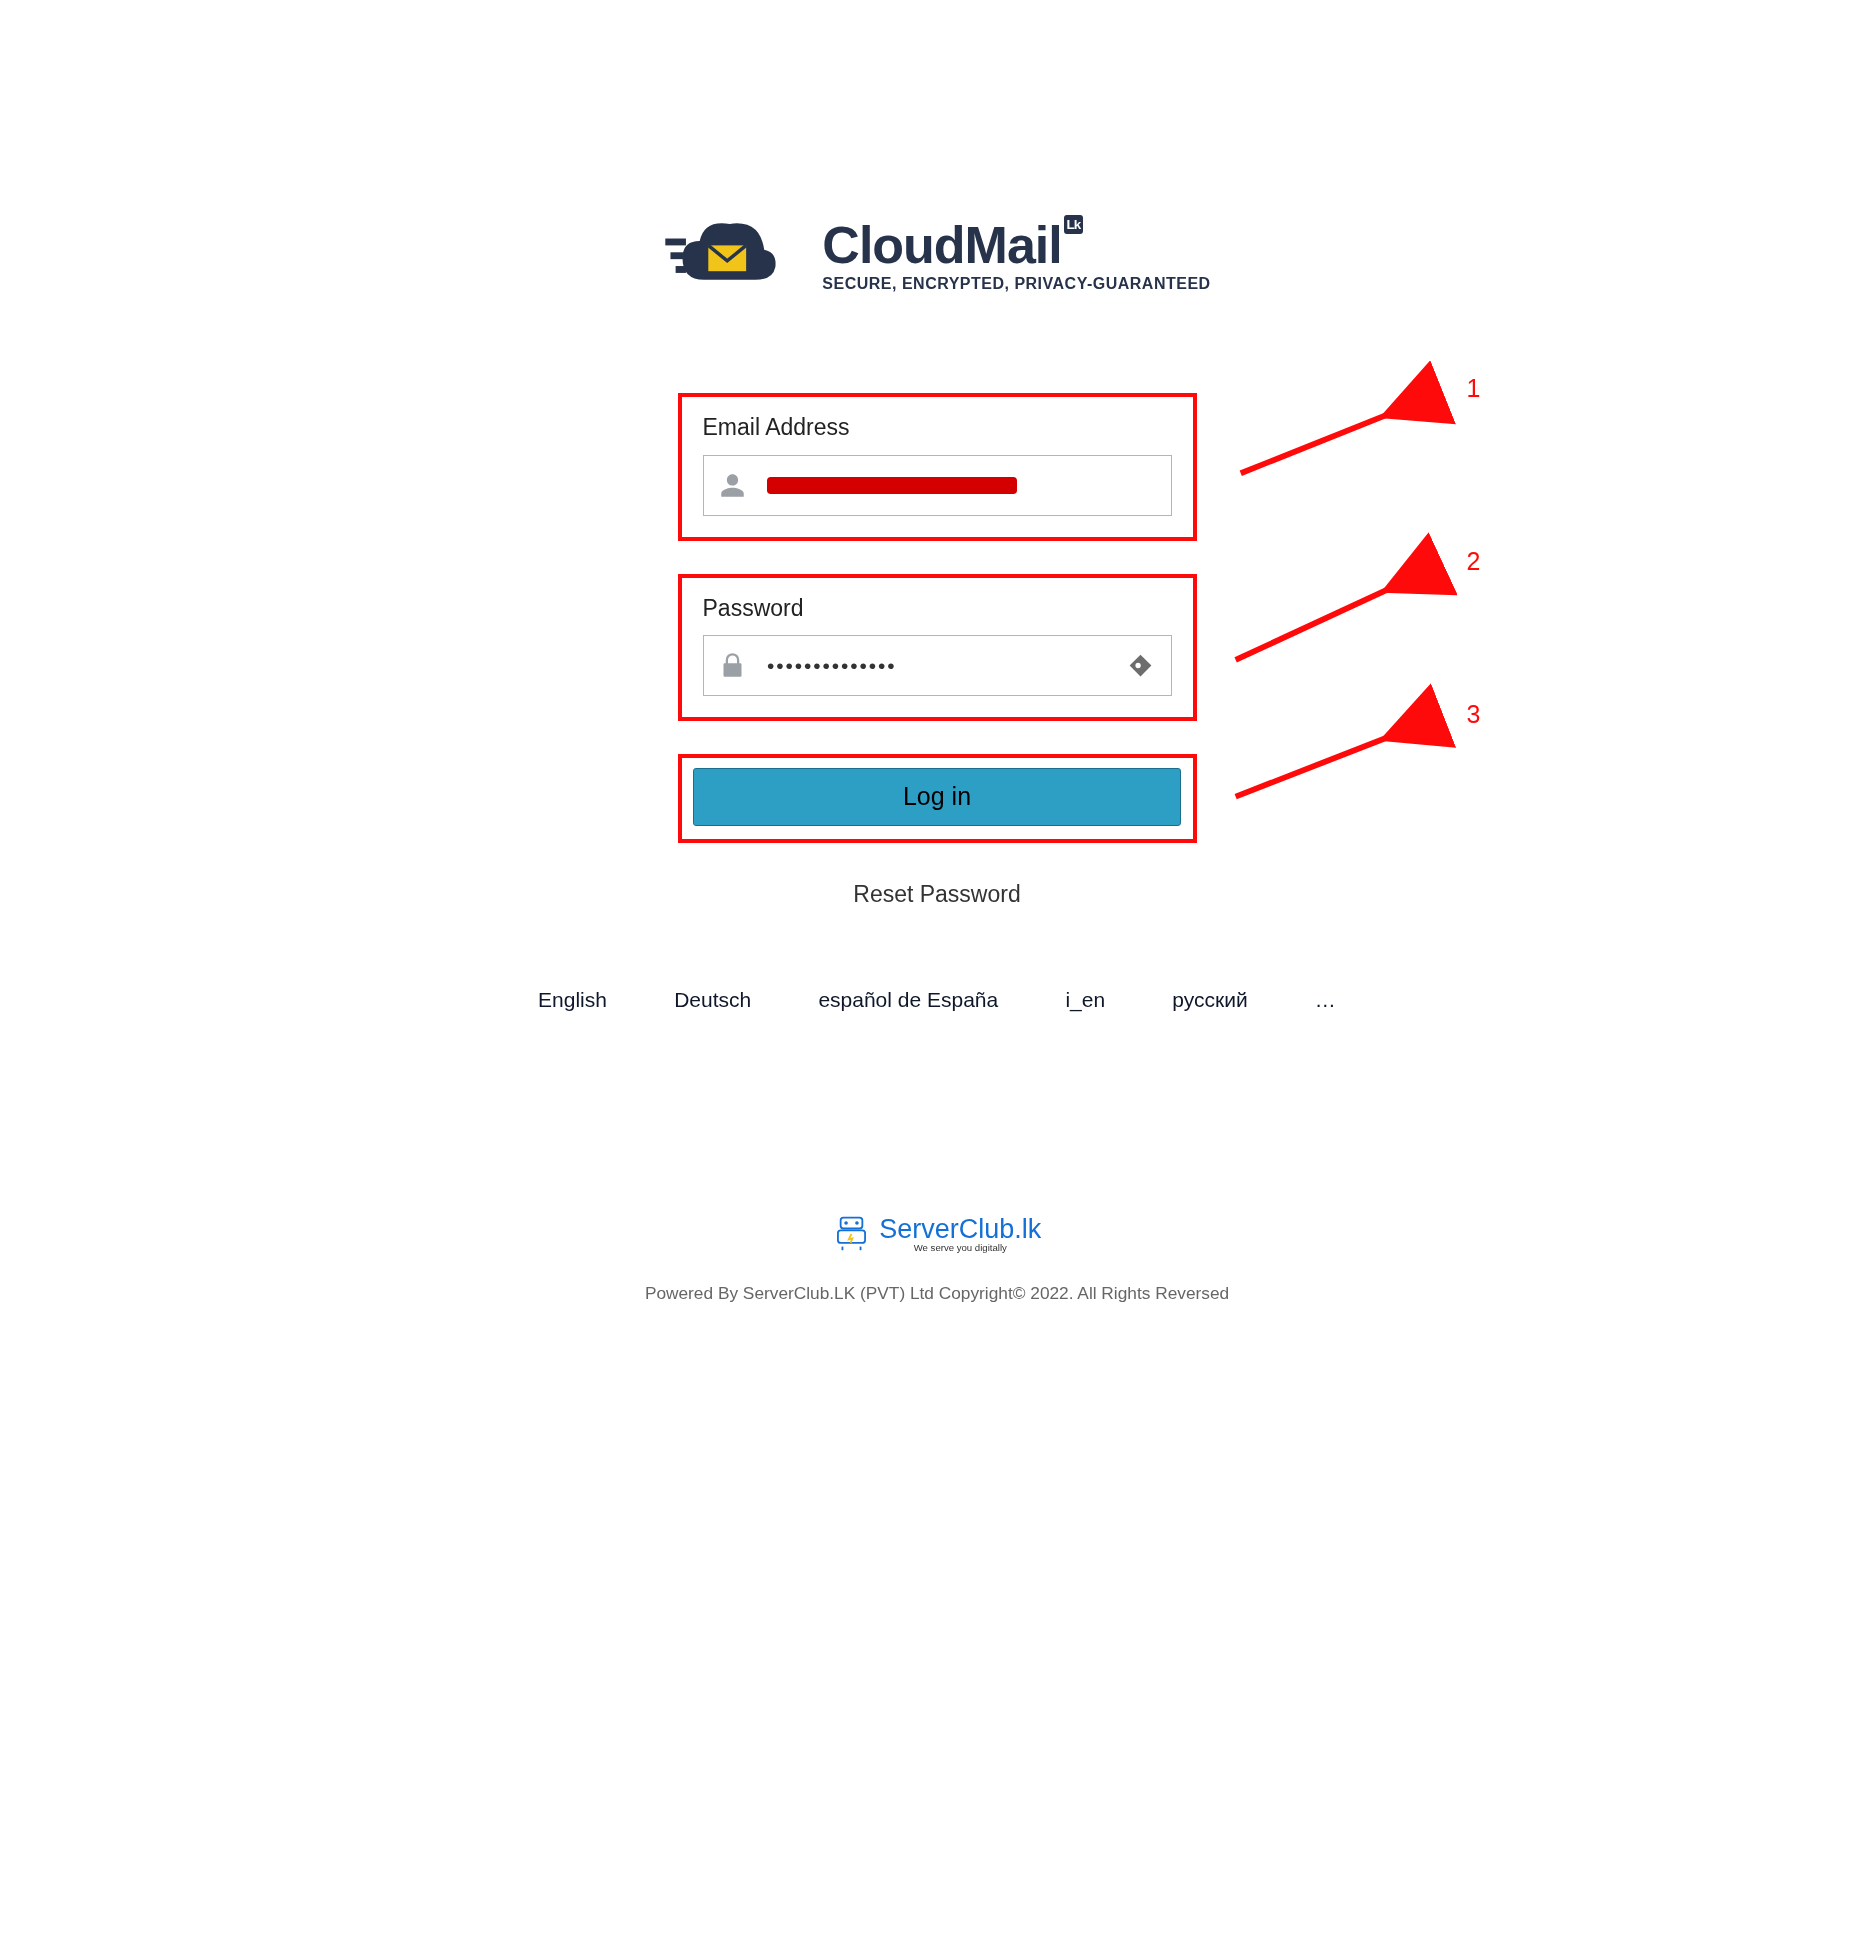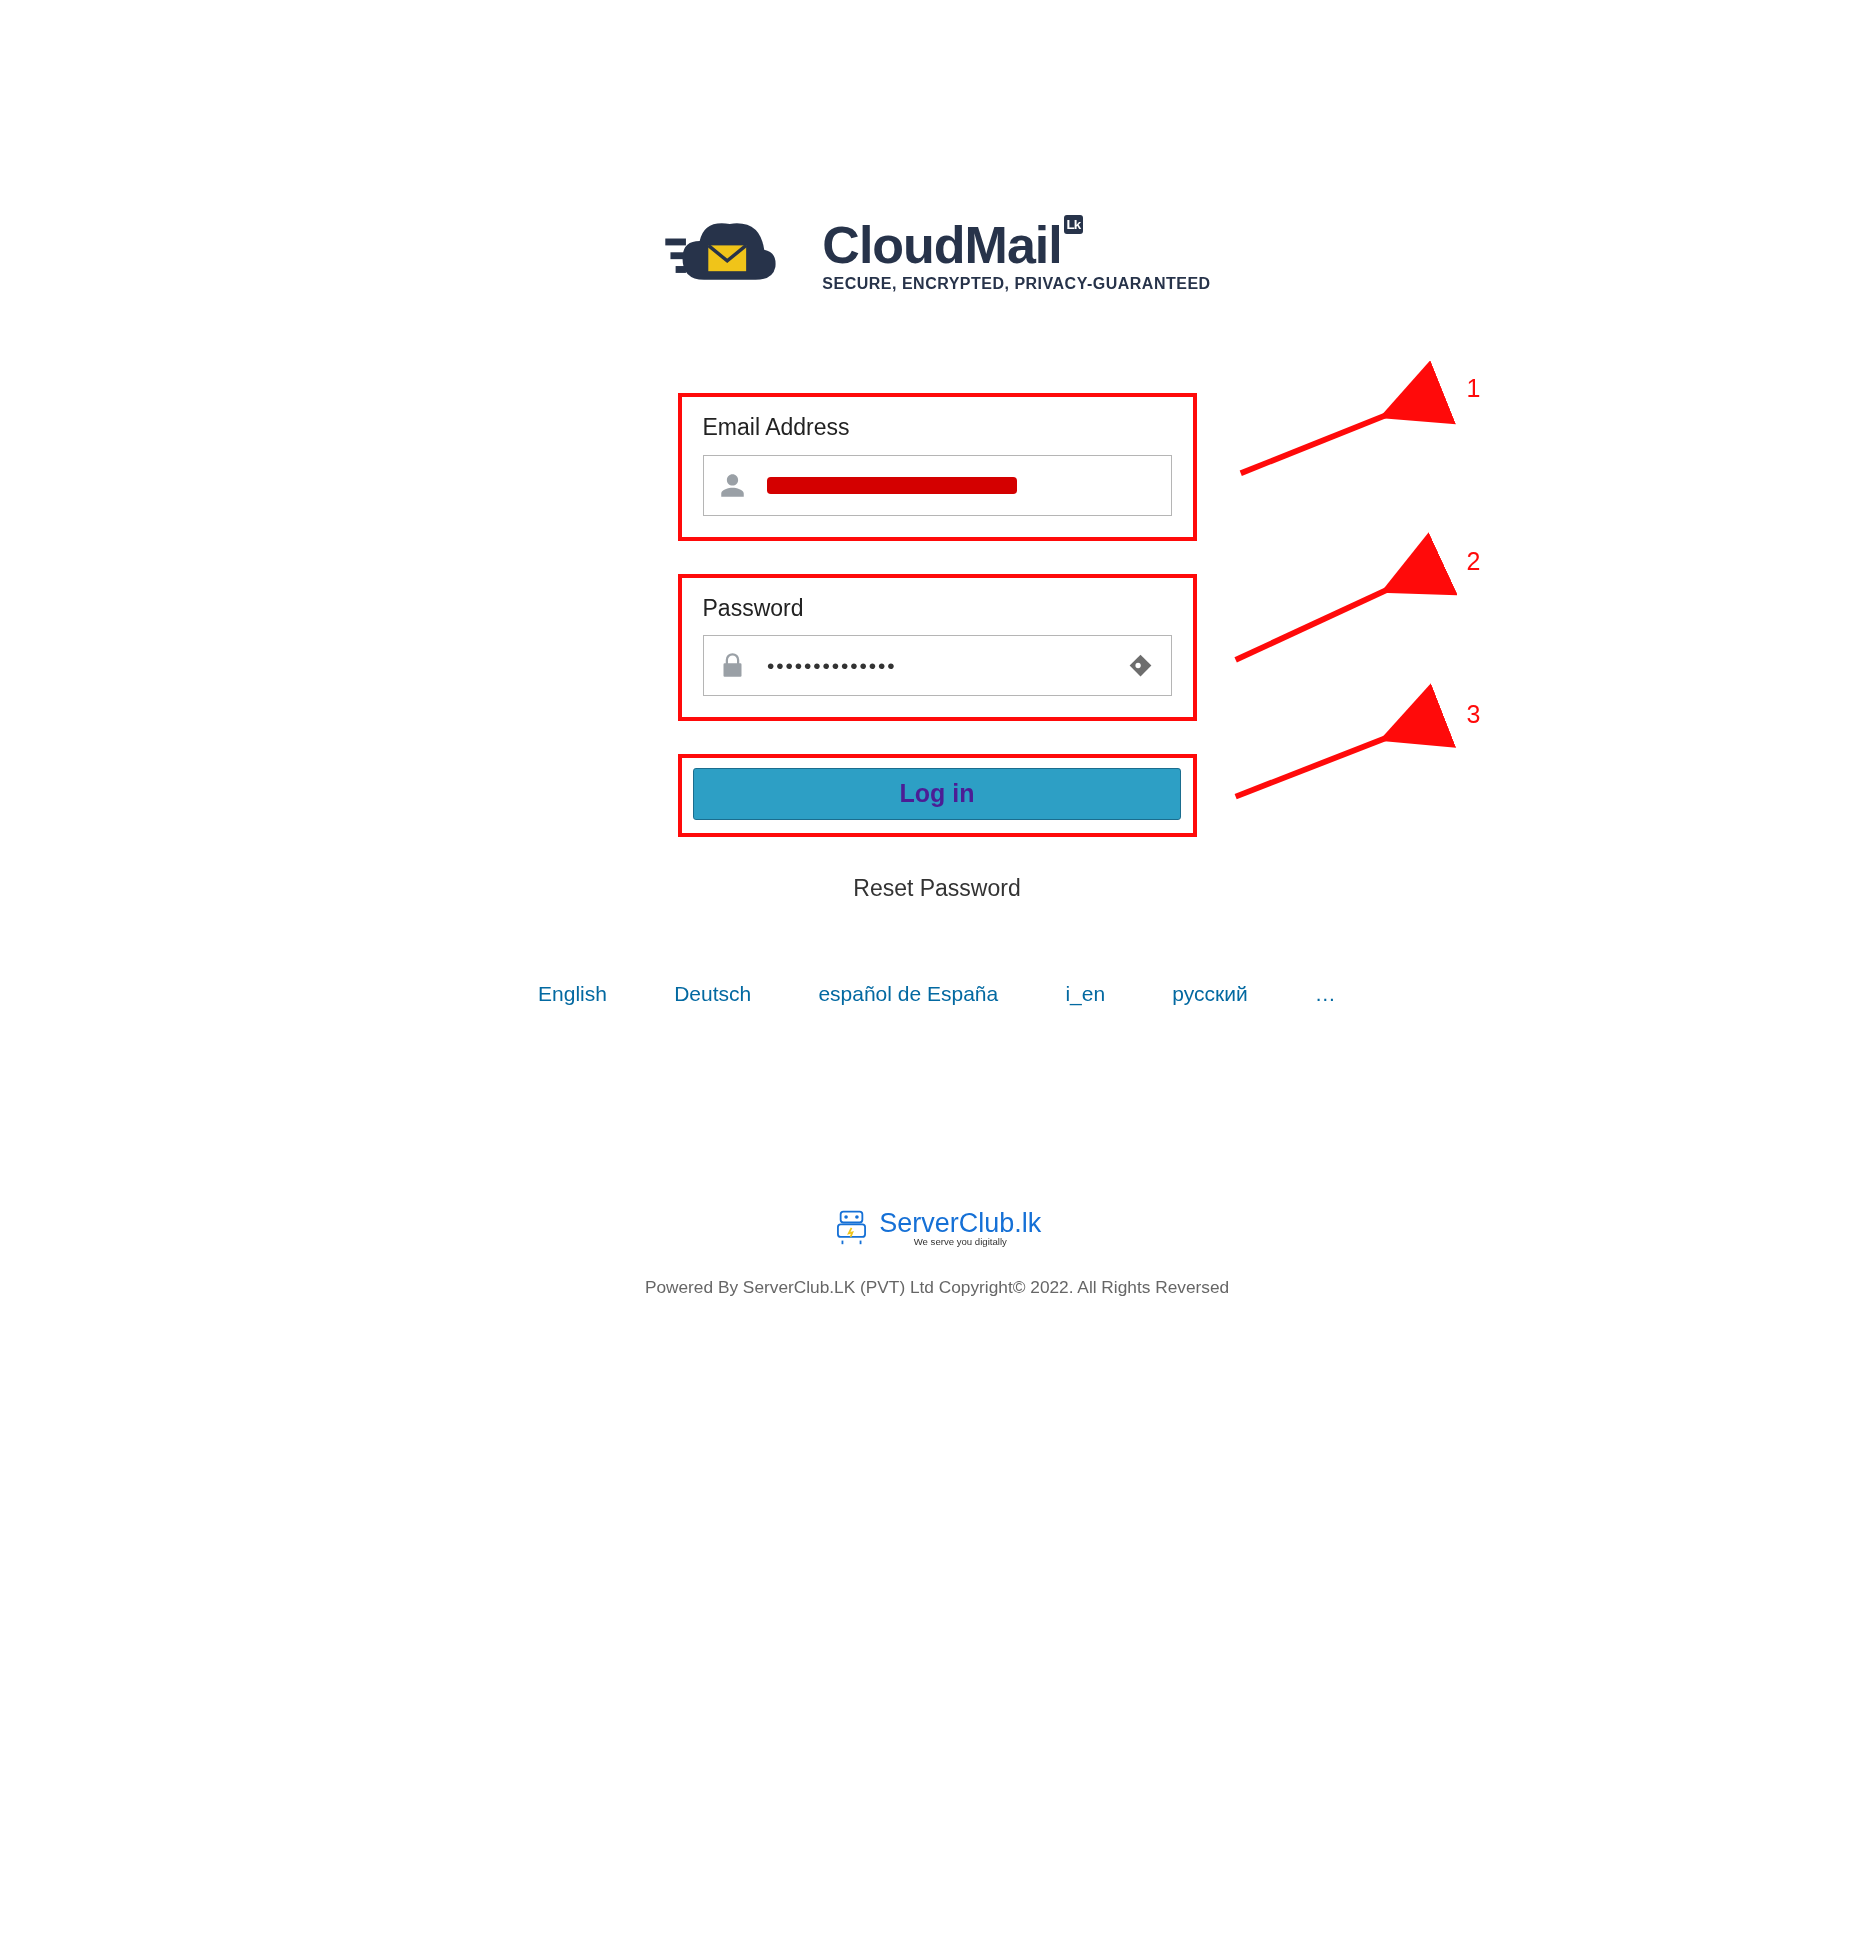--- a/index.html
+++ b/index.html
@@ -17,26 +17,26 @@
   .field-callout{border:4.8px solid #ff0a0a;padding:17.3px 21px 21px 21px;width:519px;margin:0 auto 33px auto;position:relative;}
   .field-label{font-size:23px;font-weight:400;color:#222;margin-bottom:13.4px;}
   .input-wrap{border:1.9px solid #b5b5b5;height:61px;display:flex;align-items:center;padding:0 15.4px;position:relative;background:#fff;}
   .input-icon{width:27px;height:27px;color:#9aa0a6;fill:#9aa0a6;flex:0 0 27px;margin-right:21px;}
   .input-text{flex:1;font-size:19px;border:none;outline:none;background:transparent;}
   .pw-dots{letter-spacing:1.9px;font-size:21px;}
   .reveal-icon{width:29px;height:29px;fill:#6d6d6d;color:#6d6d6d;cursor:pointer;}
   .redact{width:250px;height:17.3px;background:#d40000;border-radius:3.8px;}
   
   .btn-callout{border:4.8px solid #ff0a0a;padding:9.6px 11.5px 13.4px 11.5px;width:519px;margin:0 auto 38px auto;position:relative;}
-  .login-btn{width:100%;height:52px;border:1.9px solid #1b6d8e;background:#2d9fc5;color:#4c1d95;font-size:25px;font-weight:700;border-radius:2.9px;cursor:pointer;}
+  .login-btn{width:100%;height:58px;border:1.9px solid #1b6d8e;background:#2d9fc5;color:#000000;font-size:25px;font-weight:400;border-radius:2.9px;cursor:pointer;}
   
   .reset-link{display:block;text-align:center;font-size:23px;color:#333;text-decoration:none;margin-bottom:80px;}
   
   .lang-row{display:flex;justify-content:space-around;align-items:center;width:865px;margin:0 auto 202px auto;}
-  .lang-row span{font-size:21px;color:#0369a1;cursor:pointer;}
+  .lang-row span{font-size:21px;color:#0f172a;cursor:pointer;}
   
   .footer{text-align:center;}
   .footer-logo{display:inline-flex;align-items:center;gap:9.6px;margin-bottom:7.7px;}
   .footer-logo-name{font-size:27px;font-weight:400;color:#1570d6;}
   .footer-logo-tag{font-size:9.6px;color:#333;display:block;margin-top:-3.8px;}
   .footer-line{font-size:17.3px;color:#666;margin-top:23px;}
   .footer-link{color:#666;text-decoration:none;}
   
   
   .anno{position:absolute;pointer-events:none;}

